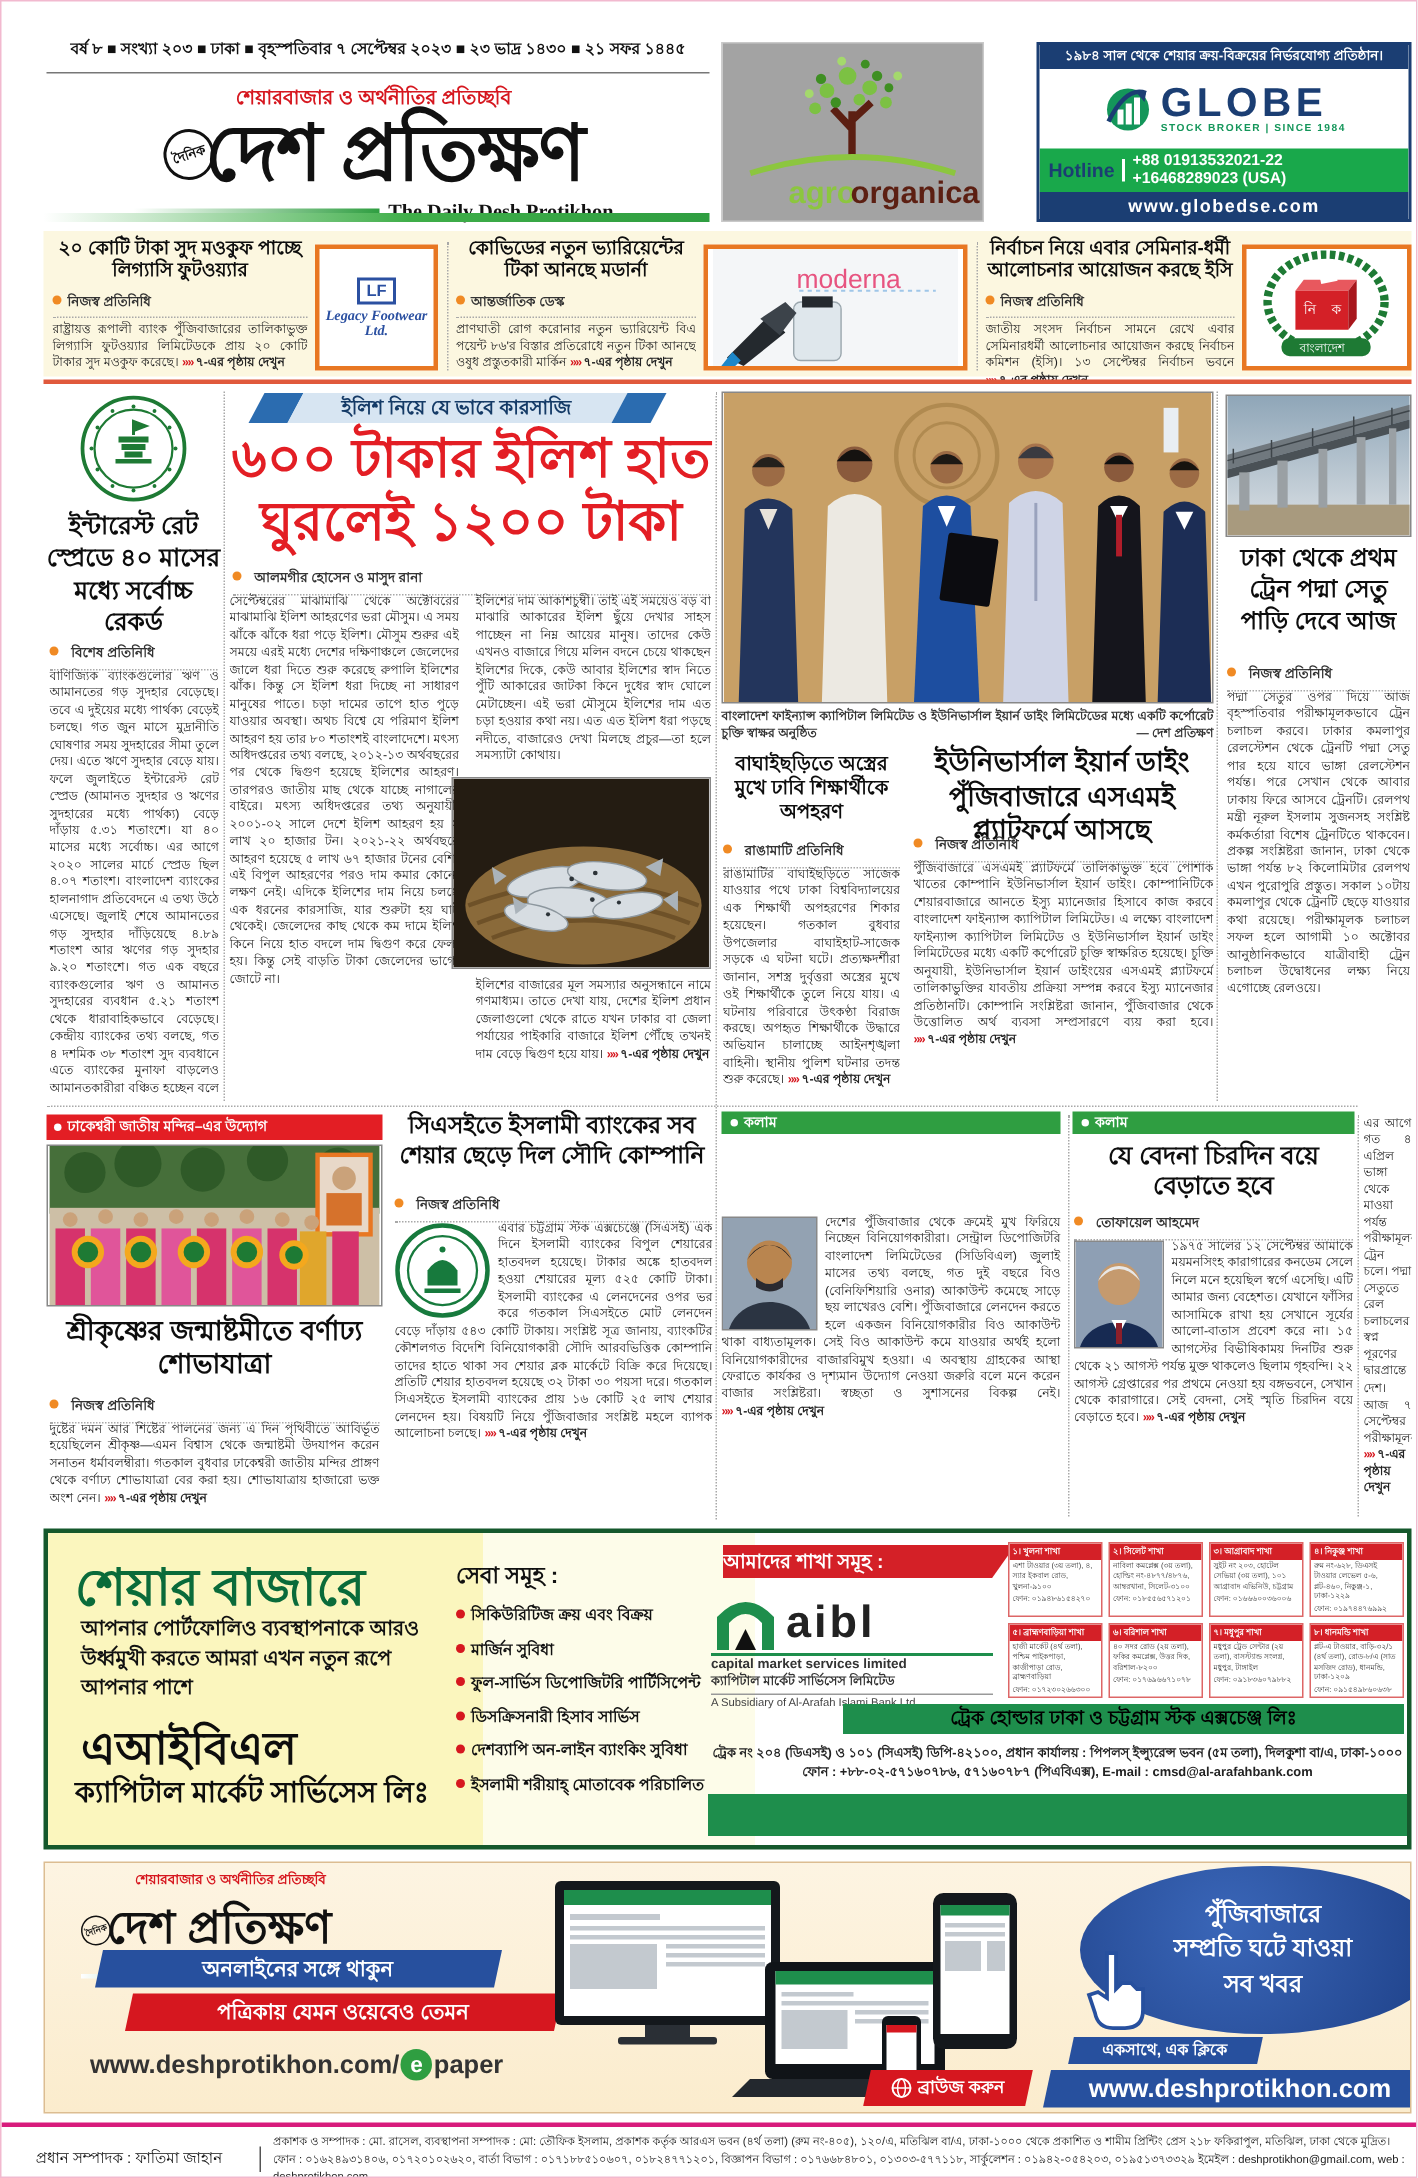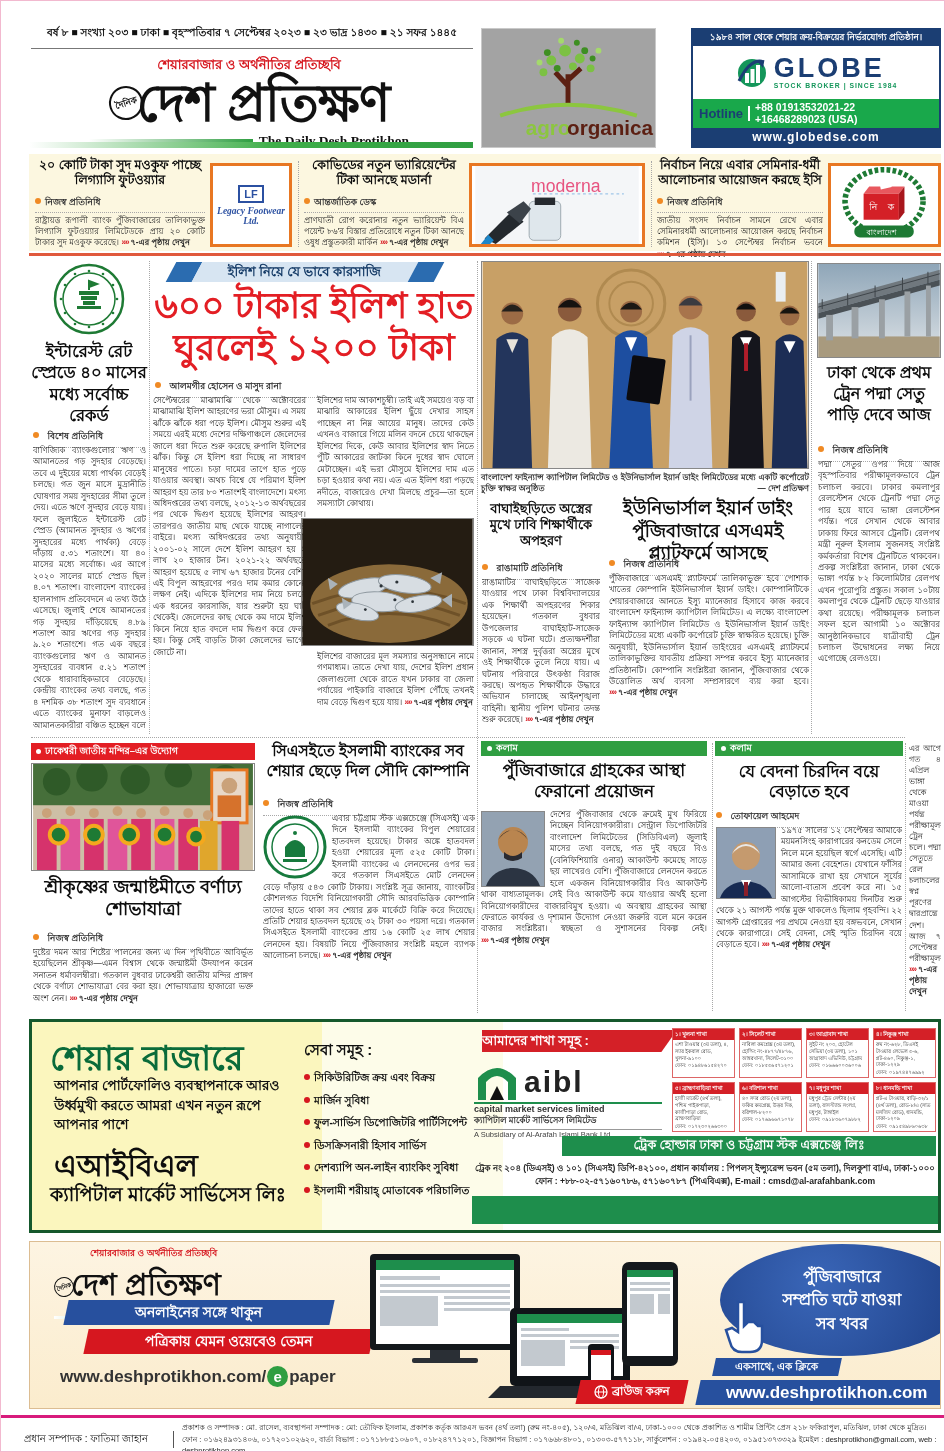--- a/index.html
+++ b/index.html
@@ -24,21 +24,21 @@
   .kick-wing.l{transform:skewX(-28deg);}
   .kick-wing.r{transform:skewX(-28deg);}
   .kick-mid{flex:1;background:#d7e5f2;color:#143a66;font-weight:bold;font-size:13px;
             display:flex;align-items:center;justify-content:center;transform:skewX(-28deg);}
   .kick-mid span{transform:skewX(28deg);}
   .badge{background:#2f9e41;color:#fff;font-size:9.5px;font-weight:bold;display:flex;align-items:center;padding:0 6px;height:15px;}
   .photo{overflow:hidden;border:1px solid #888;}
   .cap{font-size:8.2px;font-weight:bold;color:#333;line-height:1.3;}
   .float-img{float:left;margin:2px 5px 2px 0;border:1px solid #888;overflow:hidden;}
   .orange-box{border:3px solid #e87722;background:#fff;overflow:hidden;}
-  .grn-bar{background:#1e8e4c;color:#ffffff;font-weight:bold;display:flex;align-items:center;justify-content:center;}
+  .grn-bar{background:#1e8e4c;color:#000000;font-weight:bold;display:flex;align-items:center;justify-content:center;}
   .rib-blue{background:#27509e;color:#fff;font-weight:bold;display:flex;align-items:center;justify-content:center;transform:skewX(-12deg);}
   .rib-blue>span{transform:skewX(12deg);}
   .svg-fill{width:100%;height:100%;display:block;}
 </style>
 </head>
 <body>
 
 <div class="page">
 
   <div class="abs ctr" style="left:30px;top:24px;width:442px;font-size:10.5px;font-weight:bold;border-bottom:1px solid #777;padding-bottom:6px;">বর্ষ ৮ ■ সংখ্যা ২০৩ ■ ঢাকা ■ বৃহস্পতিবার ৭ সেপ্টেম্বর ২০২৩ ■ ২৩ ভাদ্র ১৪৩০ ■ ২১ সফর ১৪৪৫</div>
@@ -468,21 +468,20 @@
       </svg>
     </span>
     <span>এবার চট্টগ্রাম স্টক এক্সচেঞ্জে (সিএসই) এক দিনে ইসলামী ব্যাংকের বিপুল শেয়ারের হাতবদল হয়েছে। টাকার অঙ্কে হাতবদল হওয়া শেয়ারের মূল্য ৫২৫ কোটি টাকা। ইসলামী ব্যাংকের এ লেনদেনের ওপর ভর করে গতকাল সিএসইতে মোট লেনদেন বেড়ে দাঁড়ায় ৫৪৩ কোটি টাকায়। সংশ্লিষ্ট সূত্র জানায়, ব্যাংকটির কৌশলগত বিদেশি বিনিয়োগকারী সৌদি আরবভিত্তিক কোম্পানি তাদের হাতে থাকা সব শেয়ার ব্লক মার্কেটে বিক্রি করে দিয়েছে। প্রতিটি শেয়ার হাতবদল হয়েছে ৩২ টাকা ৩০ পয়সা দরে। গতকাল সিএসইতে ইসলামী ব্যাংকের প্রায় ১৬ কোটি ২৫ লাখ শেয়ার লেনদেন হয়। বিষয়টি নিয়ে পুঁজিবাজার সংশ্লিষ্ট মহলে ব্যাপক আলোচনা চলছে।</span>
     <span class="pref"><span class="arr">»»</span><span>৭-এর পৃষ্ঠায় দেখুন</span></span>
   </div>
 
   <div class="abs badge" style="left:480px;top:740px;width:226px;">
     <span class="dot white" style="width:5px;height:5px;"></span>
     <span>কলাম</span>
   </div>
-  <div class="abs hd ctr" style="left:480px;top:760px;width:226px;font-size:17px;">পুঁজিবাজারে গ্রাহকের আস্থা ফেরানো প্রয়োজন</div>
   <div class="abs bd jst" style="left:480px;top:808px;width:226px;height:200px;">
     <span class="float-img" style="width:62px;height:74px;">
       <svg width="62" height="74" viewBox="0 0 62 74">
         <rect width="62" height="74" fill="#93a2b2"></rect>
         <path d="M4 74 C12 50 50 50 58 74 Z" fill="#2b3442"></path>
         <circle cx="31" cy="30" r="15" fill="#b9854f"></circle>
         <path d="M16 28 Q31 8 46 28 Q40 18 31 18 Q22 18 16 28 Z" fill="#1d1d22"></path>
         <path d="M22 40 Q31 48 40 40 L40 46 Q31 52 22 46 Z" fill="#2a2a30"></path>
       </svg>
     </span>

